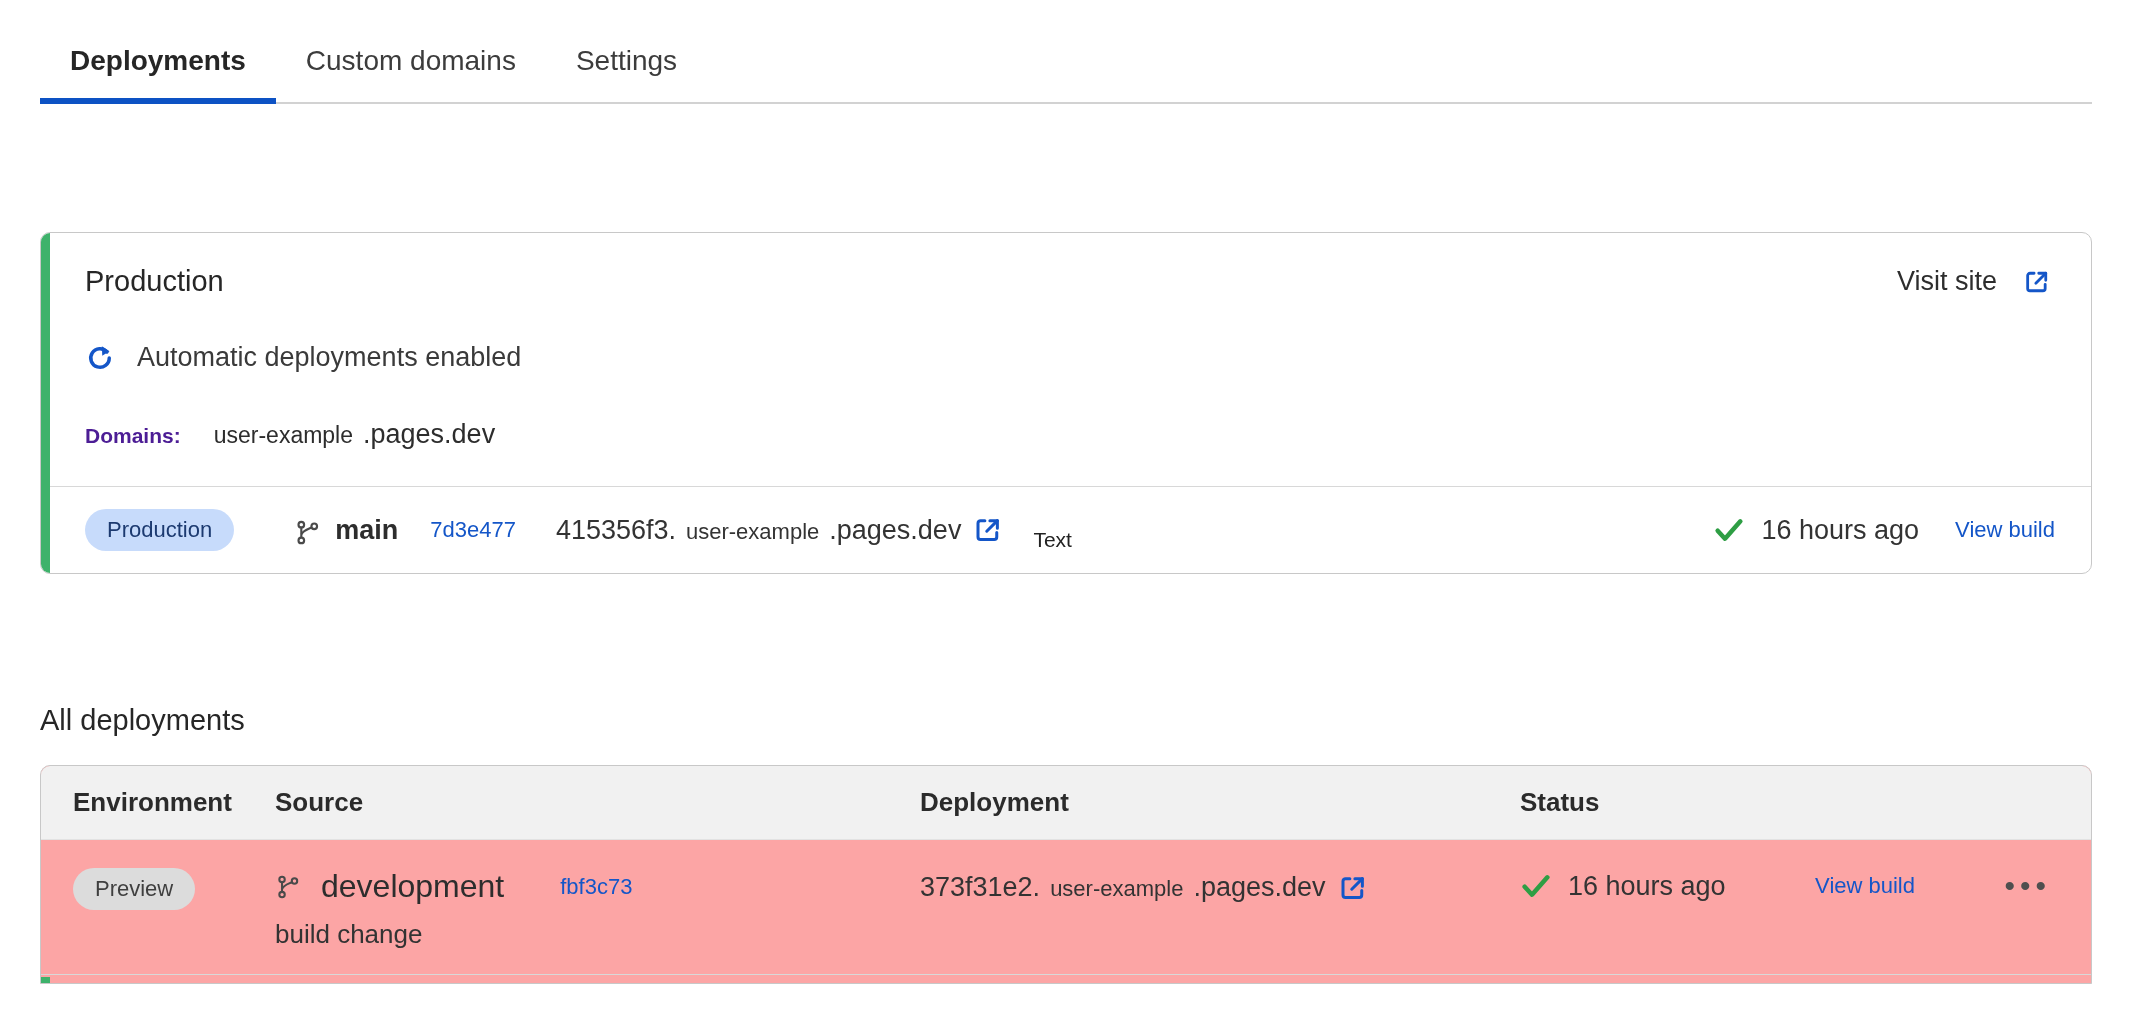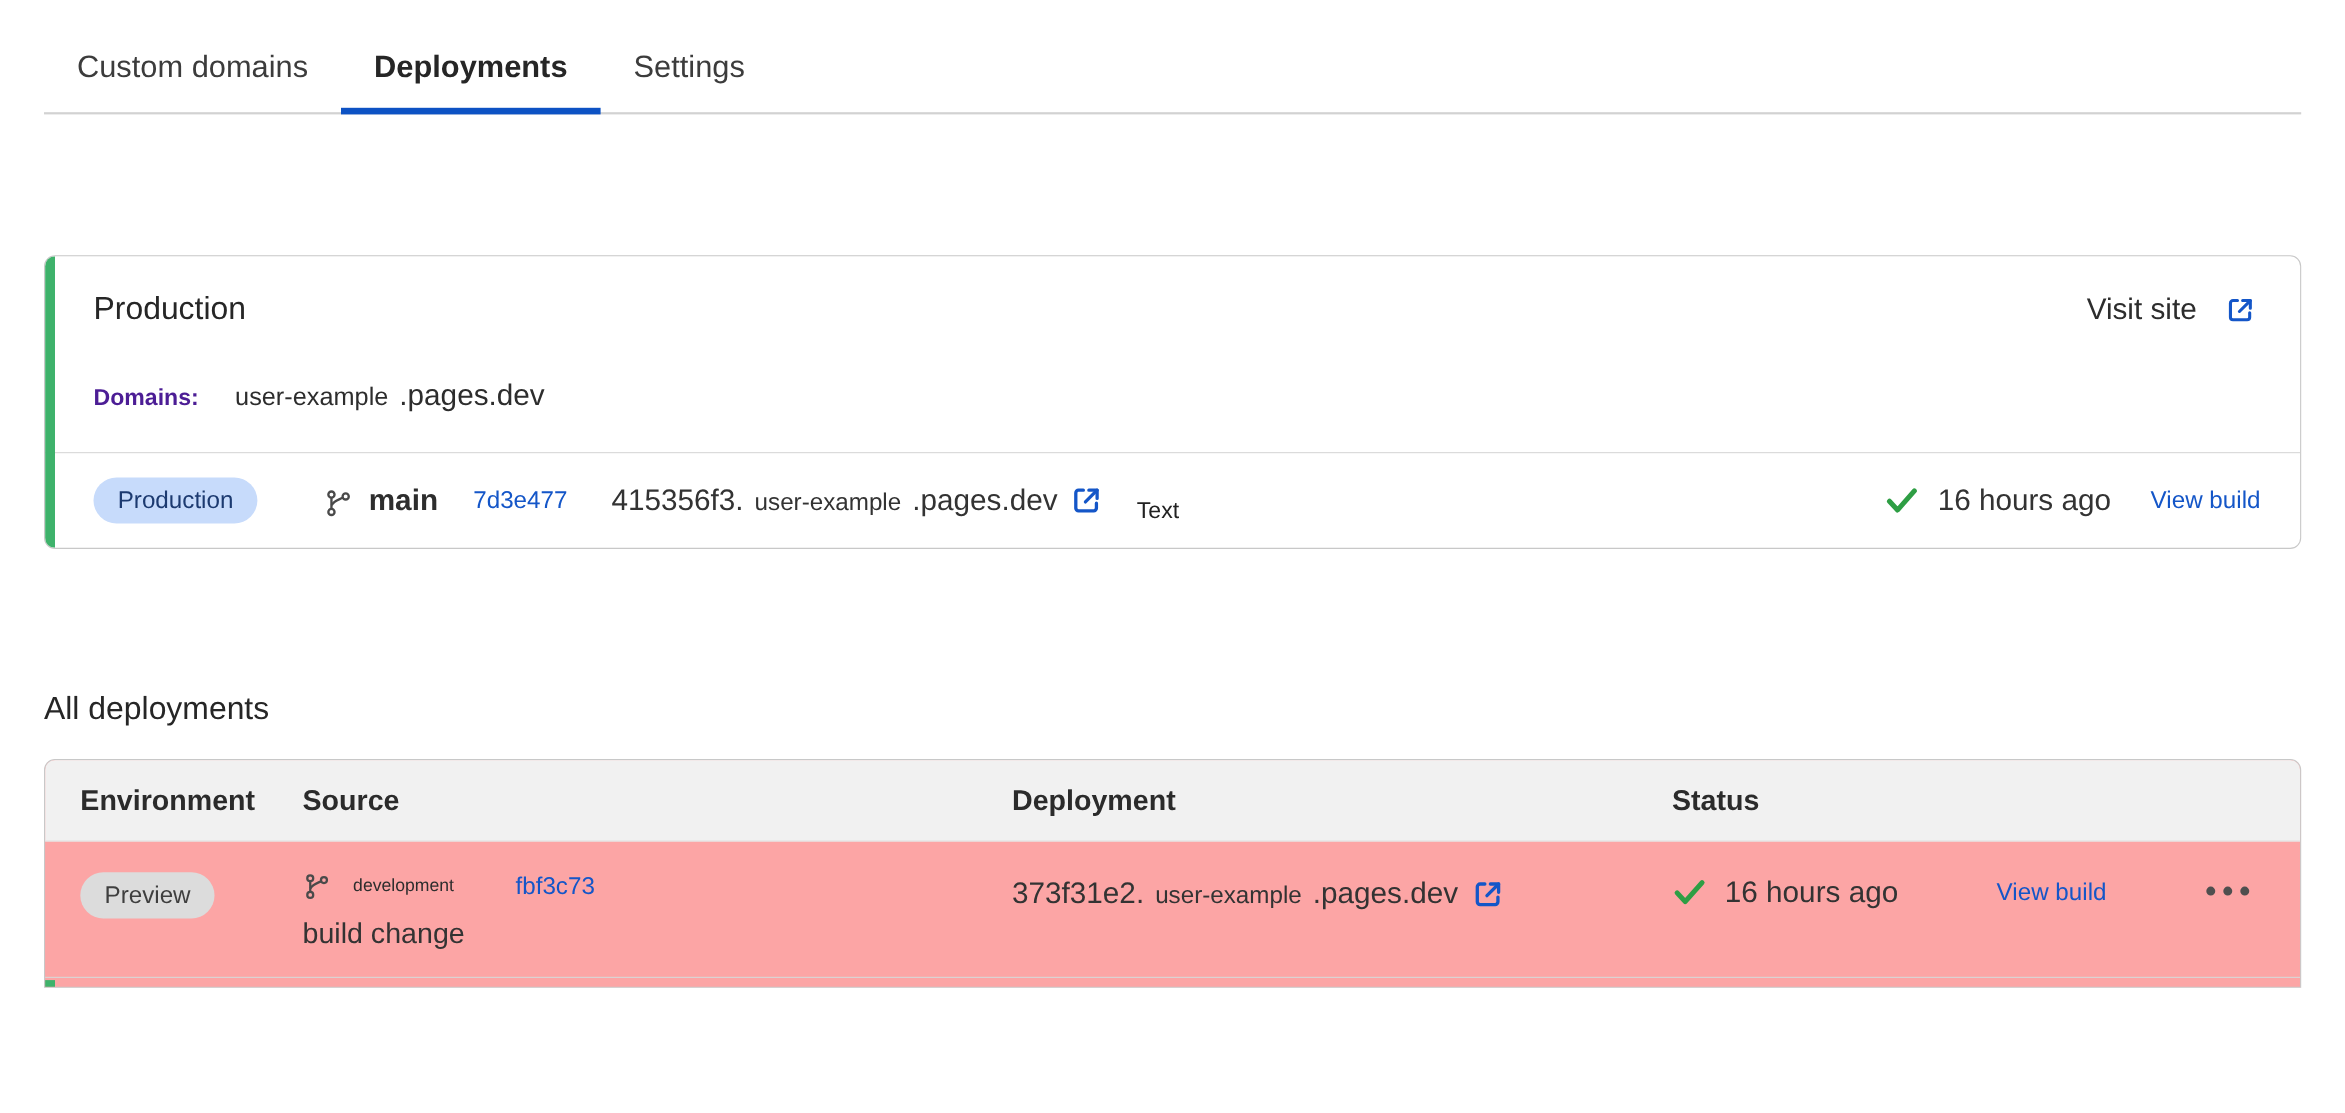--- a/index.html
+++ b/index.html
@@ -46,41 +46,41 @@
   .time-text { font-size: 27px; color: #333; margin-left: 16px; }
   .view-build { margin-left: 36px; }
 
   
   .section-heading { margin: 130px 40px 28px; font-size: 29px; font-weight: 500; color: #262626; }
   .table { margin: 0 40px; border: 1px solid #c8c8c8; border-radius: 10px 10px 0 0; overflow: hidden; background: #fca5a5; }
   .thead, .trow { display: grid; grid-template-columns: 202px 645px 600px 1fr; padding-left: 32px; }
   .thead { background: #f1f1f1; height: 74px; align-items: center; font-size: 26px; font-weight: 700; color: #2b2b2b; border-bottom: 1px solid #e2e2e2; }
   .trow { padding-top: 28px; padding-bottom: 24px; align-items: start; }
   .source-line1 { display: flex; align-items: center; gap: 20px; }
-  .source-branch { font-size: 16px; color: #2d2d2d; }
+  .source-branch { font-size: 32px; color: #2d2d2d; }
   .source-commit { margin-left: 36px; }
   .source-line2 { margin-top: 14px; font-size: 26px; color: #333; }
   .deploy-cell { display: flex; align-items: baseline; padding-top: 4px; }
   .status-cell { display: flex; align-items: center; justify-content: space-between; padding-right: 40px; padding-top: 2px; }
   .status-time { display: flex; align-items: center; }
   .ellipsis-btn { color: #4f4f4f; font-size: 30px; letter-spacing: 5px; cursor: pointer; line-height: 30px; }
   .next-peek { border-top: 1px solid #d8d8d8; height: 9px; position: relative; }
   .next-peek::before { content: ""; position: absolute; left: 0; top: 2px; width: 9px; height: 7px; background: #3eb26b; }
 
   .icon { display: inline-flex; flex: none; }
 </style>
 </head>
 <body>
 
 <nav class="tabbar">
+  <div class="tab active">
+    <span>Deployments</span>
+  </div>
   <div class="tab">
     <span>Custom domains</span>
-  </div>
-  <div class="tab active">
-    <span>Deployments</span>
   </div>
   <div class="tab">
     <span>Settings</span>
   </div>
 </nav>
 
 <section class="card">
   <div class="card-body">
     <div class="card-title-row">
       <h2 class="card-title">Production</h2>
@@ -89,20 +89,29 @@
         <span class="icon">
           <svg width="28" height="28" viewBox="0 0 24 24" fill="none" stroke="#1456c8" stroke-width="2.4" stroke-linecap="round" stroke-linejoin="round">
             <path d="M9.5 4.5H6A2 2 0 0 0 4 6.5v11A2 2 0 0 0 6 19.5h11a2 2 0 0 0 2-2V14"></path>
             <path d="M13.5 4.5H19.5V10.5"></path>
             <path d="M19.5 4.5 L11 13"></path>
           </svg>
         </span>
       </a>
     </div>
 
+    <div class="auto-row">
+      <span class="icon">
+        <svg width="30" height="30" viewBox="0 0 24 24" fill="none">
+          <path d="M17.6 7.2 A7.4 7.4 0 1 0 19.4 12" stroke="#1456c8" stroke-width="2.8" stroke-linecap="round"></path>
+          <path d="M13.5 2.6 L19.6 6.6 L13.8 10.2 Z" fill="#1456c8"></path>
+        </svg>
+      </span>
+      <span>Automatic deployments enabled</span>
+    </div>
 
     <div class="domains-row">
       <span class="domains-label">Domains:</span>
       <span class="domain-name">user-example</span>
       <span class="domain-suffix">.pages.dev</span>
     </div>
   </div>
 
   <div class="deploy-row">
     <span class="badge badge-blue">Production</span>

